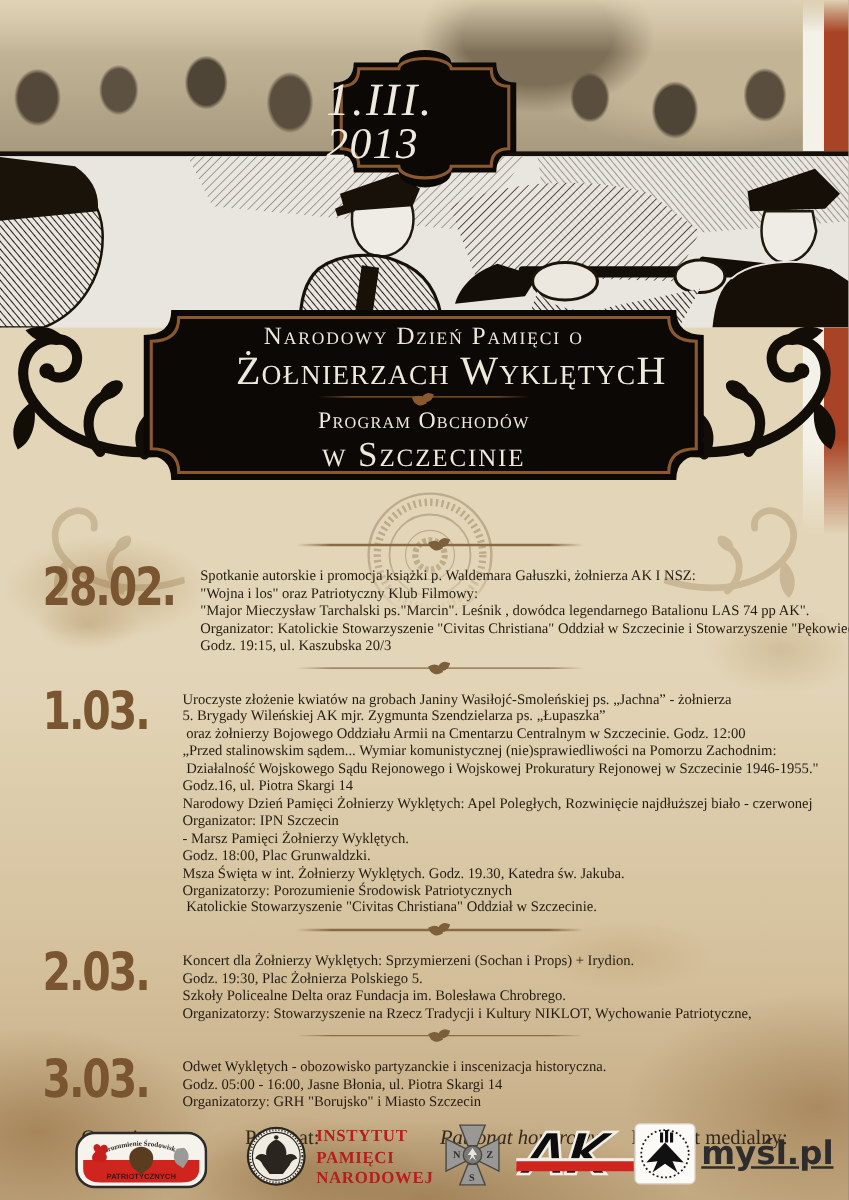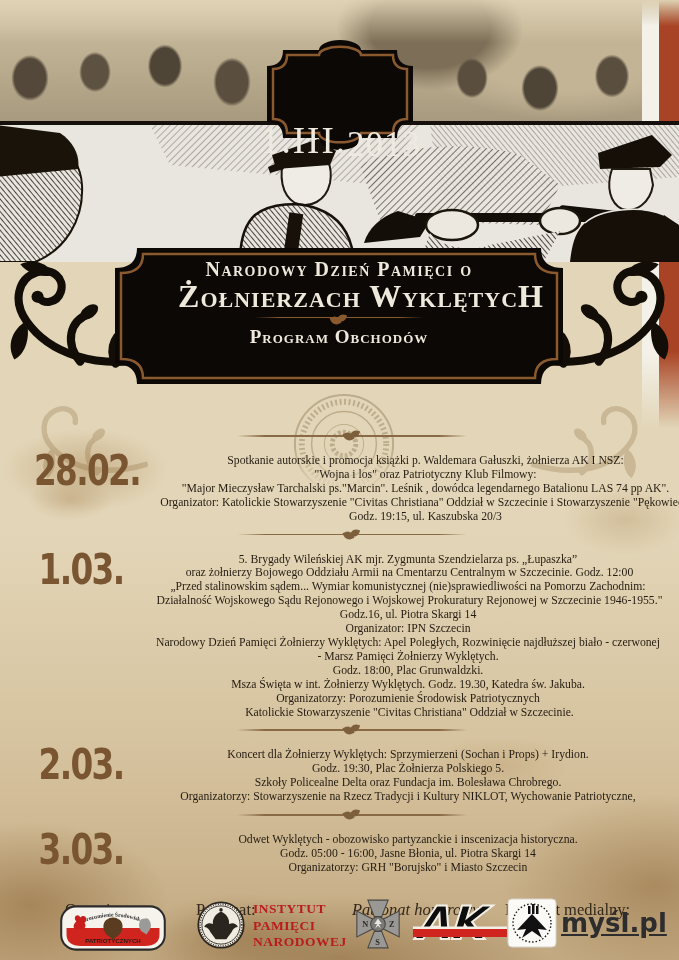--- a/index.html
+++ b/index.html
@@ -42,27 +42,27 @@
   .fl-faded-right{right:26px;top:396px;width:118px;height:92px;opacity:.3;transform:scaleX(-1) rotate(-8deg);}
 
   
   .seal-orn{position:absolute;left:290px;top:390px;width:108px;height:108px;z-index:2;opacity:.45;
     -webkit-mask-image:linear-gradient(to bottom,#000 55%,transparent 95%);
     mask-image:linear-gradient(to bottom,#000 55%,transparent 95%);}
 
   
   .badge{position:absolute;left:261px;top:40px;width:158px;height:120px;z-index:6;}
   .badge svg{position:absolute;inset:0;}
-  .badge-text{position:absolute;inset:0;display:flex;flex-direction:row;align-items:flex-end;
-    padding-top:22px;box-sizing:border-box;}
+  .badge-text{position:absolute;inset:0;display:flex;flex-direction:column;align-items:flex-start;
+    padding-top:22px;box-sizing:border-box;font-style:italic;}
   .badge-day{font-size:37px;line-height:38px;color:#efeae0;letter-spacing:2px;}
   .badge-year{font-size:35px;line-height:30px;color:#efeae0;letter-spacing:1px;}
 
   
-  .panel{position:absolute;left:113px;top:246px;width:452px;height:140px;z-index:5;font-weight:bold;}
+  .panel{position:absolute;left:113px;top:246px;width:452px;height:140px;z-index:5;}
   .panel svg.plaque{position:absolute;inset:0;}
   .panel-text{position:absolute;inset:0;display:flex;flex-direction:column;align-items:center;
     padding-top:13px;box-sizing:border-box;color:#efe9dc;font-variant:small-caps;}
   .pt-1{font-size:20px;line-height:21px;letter-spacing:1.5px;}
   .pt-2{font-size:32px;line-height:33px;letter-spacing:1px;margin-left:44px;}
   .pt-3{font-size:19px;line-height:26px;letter-spacing:1px;}
   .pt-4{font-size:28px;line-height:29px;letter-spacing:1.5px;}
   .panel-divider{position:relative;width:170px;height:8px;margin:1px 0 2px;}
   .panel-divider::before{content:"";position:absolute;left:0;right:0;top:3px;height:1px;
     background:linear-gradient(to right,rgba(138,90,46,0),#8a5a2e 15%,#8a5a2e 85%,rgba(138,90,46,0));}
@@ -71,21 +71,21 @@
   
   .program{position:absolute;left:34px;top:426px;width:636px;z-index:5;}
   .divider{position:relative;height:12px;width:230px;margin:4px auto 11px;}
   .divider::before{content:"";position:absolute;left:0;right:0;top:5px;height:1.5px;
     background:linear-gradient(to right,rgba(138,106,69,0),#8a6a45 12%,#8a6a45 88%,rgba(138,106,69,0));}
   .leaf{position:absolute;left:50%;top:6px;width:16px;height:11px;transform:translate(-50%,-55%);}
   .leaf::before{content:"";position:absolute;left:0;top:2px;width:9px;height:9px;background:#7d5f3c;
     border-radius:0 70% 0 70%;transform:rotate(-25deg);}
   .leaf::after{content:"";position:absolute;left:7px;top:0;width:8px;height:8px;background:#7d5f3c;
     border-radius:70% 0 70% 0;transform:rotate(20deg);}
-  .event{margin-bottom:5px;text-align:center;}
+  .event{margin-bottom:5px;}
   .event-row{display:flex;align-items:flex-start;}
   .event-date{flex:0 0 112px;font-family:"DejaVu Sans",sans-serif;font-weight:800;
     font-size:39px;line-height:34px;letter-spacing:-2px;color:#7a5531;
     transform:scaleX(.84) scaleY(1.08);transform-origin:left top;}
   .event-lines{flex:1;padding-top:1px;}
   .line{white-space:pre;font-size:11.7px;line-height:13.9px;color:#241c12;}
 
   
   .footer-labels{position:absolute;top:900px;left:0;width:679px;height:22px;z-index:5;
     font-size:16.5px;color:#33281b;}
@@ -242,20 +242,21 @@
       <path d="M24,2 H428 Q428,22 450,22 V118 Q428,118 428,138 H24 Q24,118 2,118 V22 Q24,22 24,2 Z" fill="#0b0805"></path>
       <path d="M30,8 H422 Q422,27 444,27 V113 Q422,113 422,132 H30 Q30,113 8,113 V27 Q30,27 30,8 Z" fill="none" stroke="#8a5a2e" stroke-width="2.5"></path>
     </svg>
     <div class="panel-text">
       <div class="pt-1">Narodowy Dzień Pamięci o</div>
       <div class="pt-2">Żołnierzach WyklętycH</div>
       <div class="panel-divider">
           <span class="leaf"></span>
         </div>
       <div class="pt-3">Program Obchodów</div>
+      <div class="pt-4">w Szczecinie</div>
     </div>
   </div>
 
   <div class="program">
 
       <section class="event">
         <div class="divider">
           <span class="leaf"></span>
         </div>
         <div class="event-row">
@@ -272,27 +273,28 @@
       </section>
 
       <section class="event">
         <div class="divider">
           <span class="leaf"></span>
         </div>
         <div class="event-row">
           <div class="event-date">1.03.</div>
           <div class="event-lines">
 
+          <div class="line">Uroczyste złożenie kwiatów na grobach Janiny Wasiłojć-Smoleńskiej ps. „Jachna” - żołnierza</div>
             <div class="line">5. Brygady Wileńskiej AK mjr. Zygmunta Szendzielarza ps. „Łupaszka”</div>
             <div class="line"> oraz żołnierzy Bojowego Oddziału Armii na Cmentarzu Centralnym w Szczecinie. Godz. 12:00</div>
             <div class="line">„Przed stalinowskim sądem... Wymiar komunistycznej (nie)sprawiedliwości na Pomorzu Zachodnim:</div>
             <div class="line"> Działalność Wojskowego Sądu Rejonowego i Wojskowej Prokuratury Rejonowej w Szczecinie 1946-1955."</div>
             <div class="line">Godz.16, ul. Piotra Skargi 14</div>
+            <div class="line">Narodowy Dzień Pamięci Żołnierzy Wyklętych: Apel Poległych, Rozwinięcie najdłuższej biało - czerwonej</div>
             <div class="line">Organizator: IPN Szczecin</div>
-            <div class="line">Narodowy Dzień Pamięci Żołnierzy Wyklętych: Apel Poległych, Rozwinięcie najdłuższej biało - czerwonej</div>
             <div class="line">- Marsz Pamięci Żołnierzy Wyklętych.</div>
             <div class="line">Godz. 18:00, Plac Grunwaldzki.</div>
             <div class="line">Msza Święta w int. Żołnierzy Wyklętych. Godz. 19.30, Katedra św. Jakuba.</div>
             <div class="line">Organizatorzy: Porozumienie Środowisk Patriotycznych</div>
             <div class="line"> Katolickie Stowarzyszenie "Civitas Christiana" Oddział w Szczecinie.</div>
           </div>
         </div>
       </section>
 
       <section class="event">

